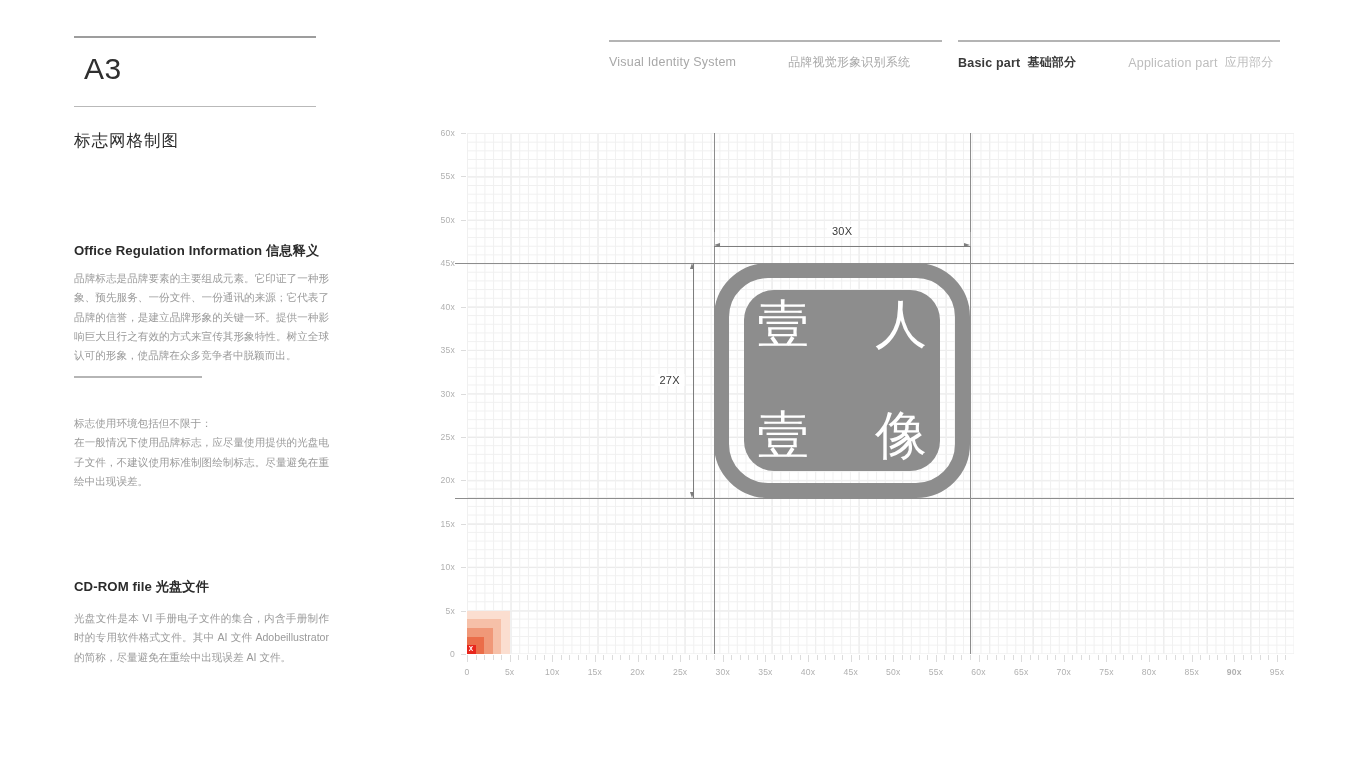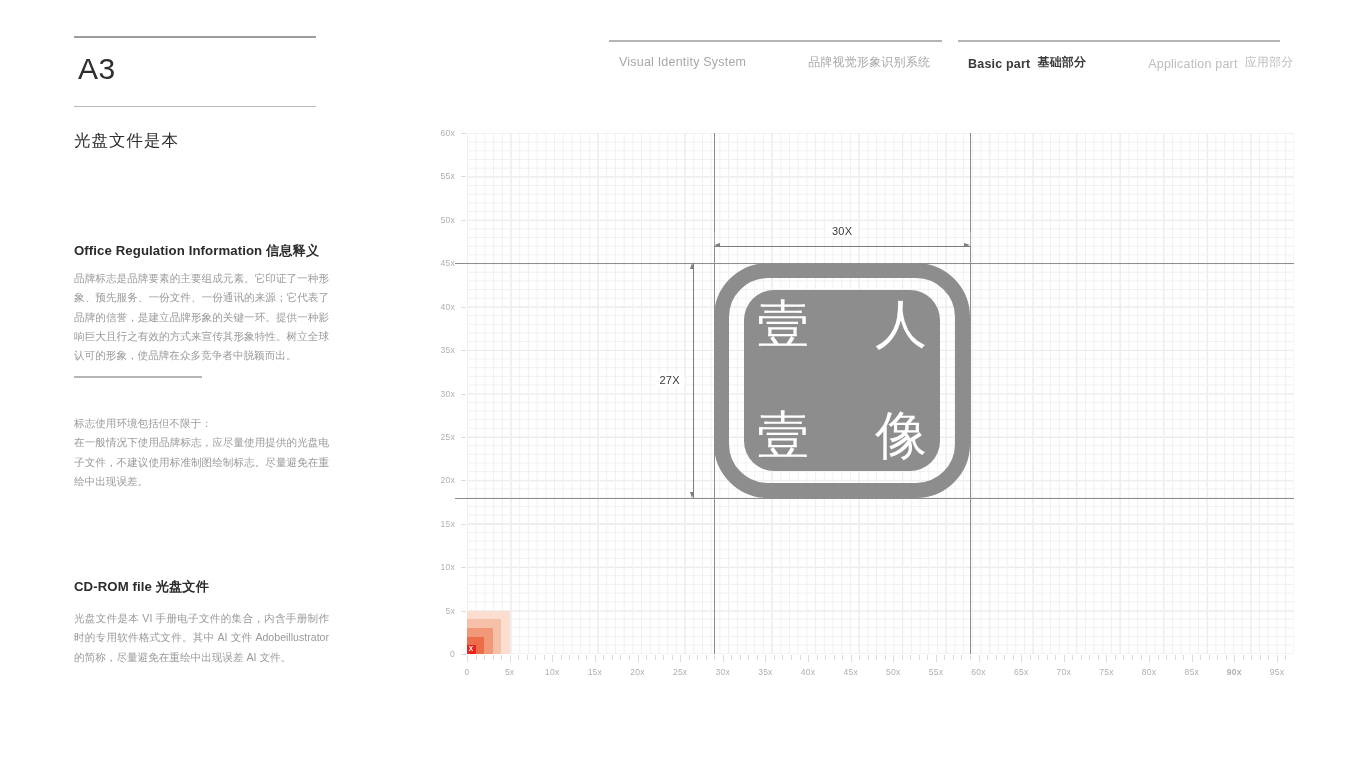--- a/index.html
+++ b/index.html
@@ -17,38 +17,38 @@
     position:absolute; top:0; left:0; width:1366px; height:110px;
   }
   .nav-group{ position:absolute; }
   .nav-rule{
     height:2px; background:#b4b4b4; width:100%;
   }
   .nav-items{
     display:flex; align-items:baseline; padding-top:12px;
   }
   .nav-item{
-    display:flex; align-items:flex-end; gap:7px;
-    font-size:12.5px; letter-spacing:.2px; white-space:nowrap;margin-left:10px;
+    display:flex; align-items:center; gap:7px;
+    font-size:12.5px; letter-spacing:.2px; white-space:nowrap;
   }
   .nav-item .en{ font-size:12.5px; }
   .nav-item .cn{ font-size:12px; }
   #nav-group-vis{ left:609px; top:40px; width:333px; }
   #nav-group-vis .nav-item{ color:#a8a8a8; }
   #nav-group-vis .nav-item.it-1{ margin-right:52px; }
   #nav-group-parts{ left:958px; top:40px; width:322px; }
   #nav-group-parts .nav-item.active{ color:#3a3a3a; font-weight:bold; margin-right:52px; }
   #nav-group-parts .nav-item.inactive{ color:#bdbdbd; }
 
   
   #left-column{ position:absolute; left:74px; top:36px; width:258px; }
   #title-rule-top{ height:2px; background:#9d9d9d; width:242px; }
   #page-title{
     font-size:30px; color:#2f2f2f; letter-spacing:.5px;
-    margin:16px 0 0 4px; line-height:1; font-weight:normal;
+    margin:16px 0 0 10px; line-height:1; font-weight:normal;
   }
   #title-rule-bottom{ height:1px; background:#b9b9b9; width:242px; margin-top:22px; }
   #section-subtitle{
     font-size:16.5px; color:#2d2d2d; margin-top:23px; letter-spacing:1px;
   }
 
   .block{ margin-top:0; }
   .block-heading{
     font-size:13.2px; color:#2b2b2b; font-weight:bold; letter-spacing:.1px;
     white-space:nowrap;
@@ -180,21 +180,21 @@
     </div>
   </div>
 
 </div>
 
 <div id="left-column">
 
   <div id="title-rule-top"></div>
   <div id="page-title">A3</div>
   <div id="title-rule-bottom"></div>
-  <div id="section-subtitle">光盘文件是本</div>
+  <div id="section-subtitle">标志网格制图</div>
 
   <div class="block" id="block-office">
     <div class="block-heading">
       <span>Office Regulation Information</span>
       <span class="cn">信息释义</span>
     </div>
     <div class="block-body">
       <p>品牌标志是品牌要素的主要组成元素。它印证了一种形象、预先服务、一份文件、一份通讯的来源；它代表了品牌的信誉，是建立品牌形象的关键一环。提供一种影响巨大且行之有效的方式来宣传其形象特性。树立全球认可的形象，使品牌在众多竞争者中脱颖而出。</p>
     </div>
   </div>

